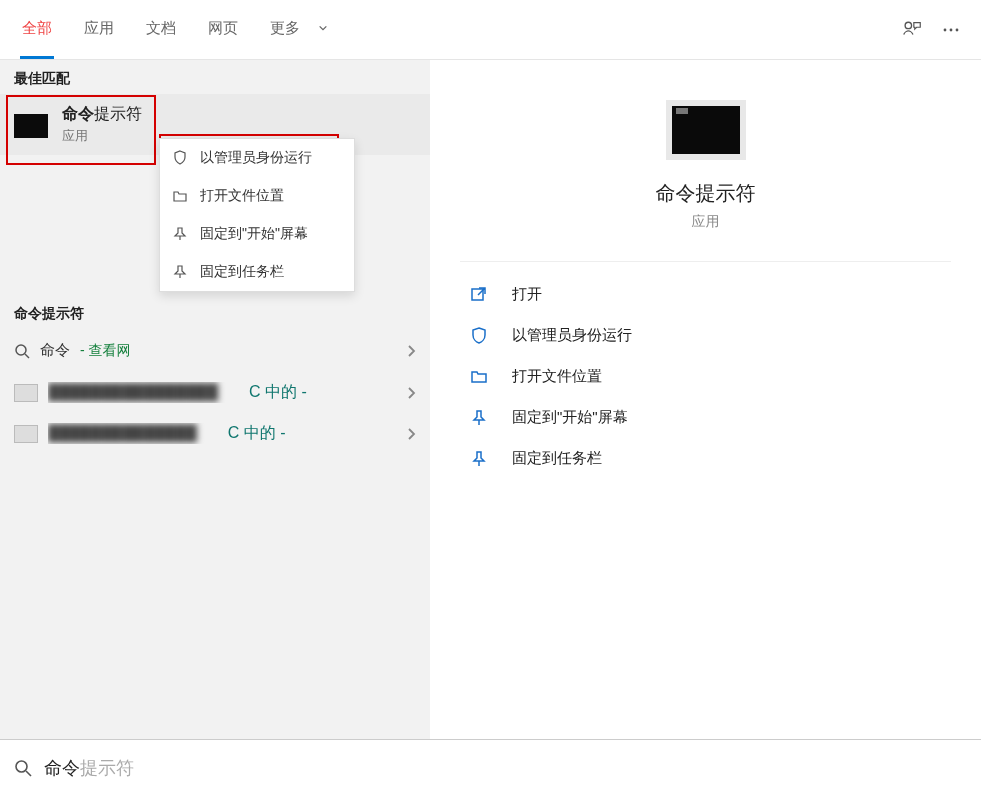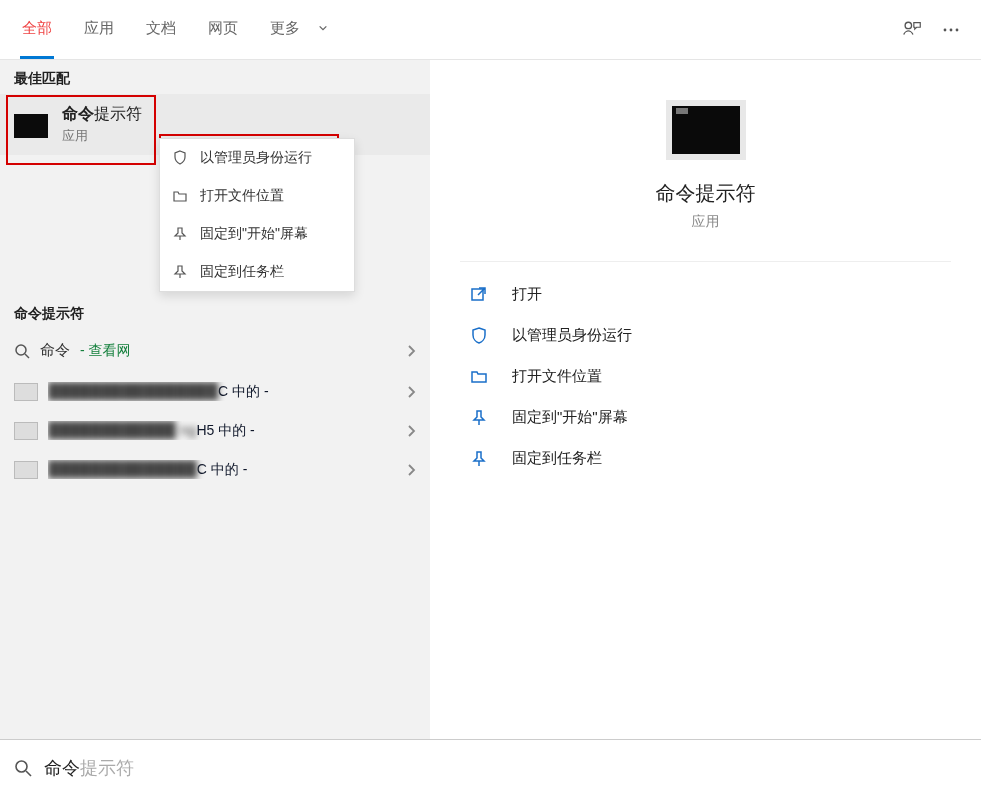--- a/index.html
+++ b/index.html
@@ -35,21 +35,21 @@
 .ctx-icon { width: 16px; height: 16px; flex-shrink: 0; color: #555; }
 
 .web-row { display: flex; align-items: center; padding: 12px 14px; gap: 10px; font-size: 15px; color: #333; position: relative; }
 .web-row .sub { color: #15803d; font-size: 14px; }
 .row-chevron { position: absolute; right: 14px; color: #888; }
 
 .photo-row { display: flex; align-items: center; padding: 10px 14px; gap: 10px; font-size: 15px; color: #333; position: relative; cursor: pointer; }
 .photo-thumb { width: 24px; height: 18px; background: #ddd; border: 1px solid #bbb; }
 .photo-text { flex: 1; white-space: nowrap; overflow: hidden; text-overflow: ellipsis; }
 .photo-text .blur { filter: blur(3px); color: #444; }
-.photo-text .suffix { color: #0f172a; font-size: 14px; }
+.photo-text .suffix { color: #0f766e; font-size: 16px; margin-left: 31px; }
 
 .right { flex: 1; background: #fff; padding: 40px 0 0 0; }
 .preview-thumb { width: 80px; height: 60px; background: #0a0a0a; border: 6px solid #e8e8e8; margin: 0 auto 20px; position: relative; }
 .preview-thumb::before { content: ""; position: absolute; left: 4px; top: 2px; width: 12px; height: 6px; background: #777; }
 .preview-title { text-align: center; font-size: 20px; color: #222; margin-bottom: 6px; }
 .preview-sub { text-align: center; font-size: 14px; color: #888; }
 .divider { border: none; border-top: 1px solid #eee; margin: 30px 30px 12px; }
 .action-list { padding: 0 30px; }
 .action-item { display: flex; align-items: center; gap: 24px; padding: 11px 10px; font-size: 15px; color: #222; cursor: pointer; }
 .action-icon { width: 18px; height: 18px; color: #1a6fc9; flex-shrink: 0; }
@@ -146,27 +146,20 @@
 
     <div class="photo-row">
       <div class="photo-thumb"></div>
       <div class="photo-text"><span class="blur">████████████████</span><span class="suffix">C 中的 -</span></div>
       <svg class="row-chevron" width="10" height="14" viewBox="0 0 10 14">
           <path d="M3 2l5 5-5 5" stroke="currentColor" fill="none" stroke-width="1.8"></path>
         </svg>
     </div>
     <div class="photo-row">
       <div class="photo-thumb"></div>
-      <div class="photo-text"><span class="blur">████████████ ng</span><span class="suffix">H5 中的 -</span></div>
-      <svg class="row-chevron" width="10" height="14" viewBox="0 0 10 14">
-          <path d="M3 2l5 5-5 5" stroke="currentColor" fill="none" stroke-width="1.8"></path>
-        </svg>
-    </div>
-    <div class="photo-row">
-      <div class="photo-thumb"></div>
       <div class="photo-text"><span class="blur">██████████████</span><span class="suffix">C 中的 -</span></div>
       <svg class="row-chevron" width="10" height="14" viewBox="0 0 10 14">
           <path d="M3 2l5 5-5 5" stroke="currentColor" fill="none" stroke-width="1.8"></path>
         </svg>
     </div>
 
     <div class="redbox r1"></div>
     <div class="redbox r2"></div>
     <div class="redbox r3"></div>
   </div>

